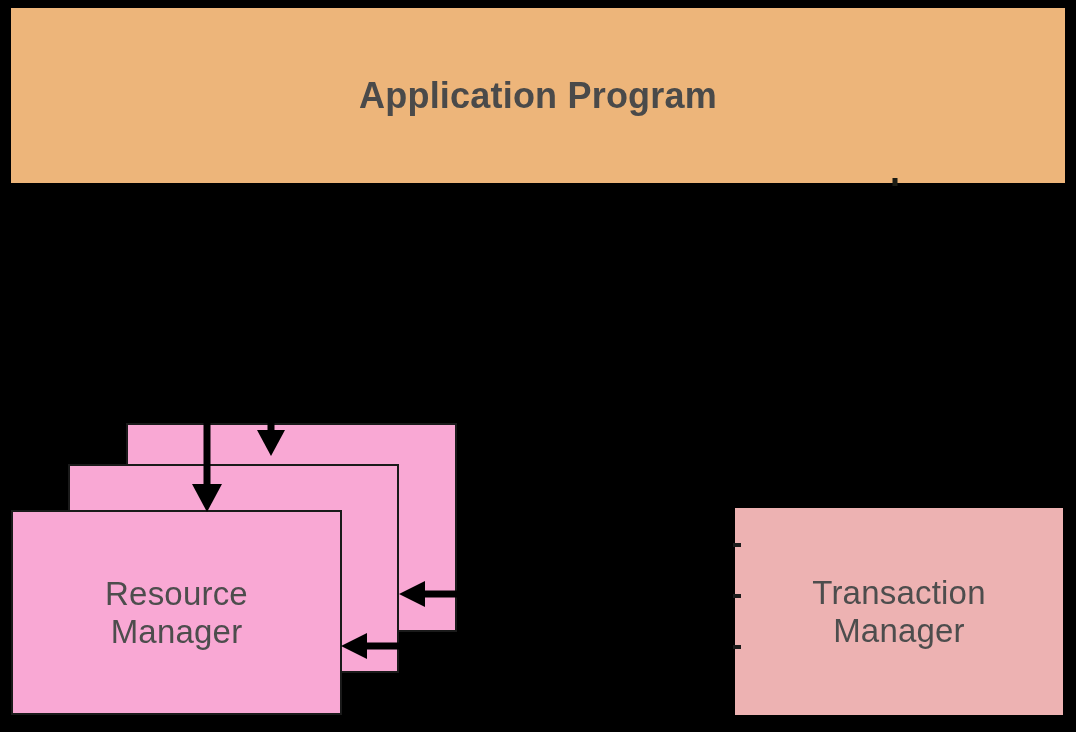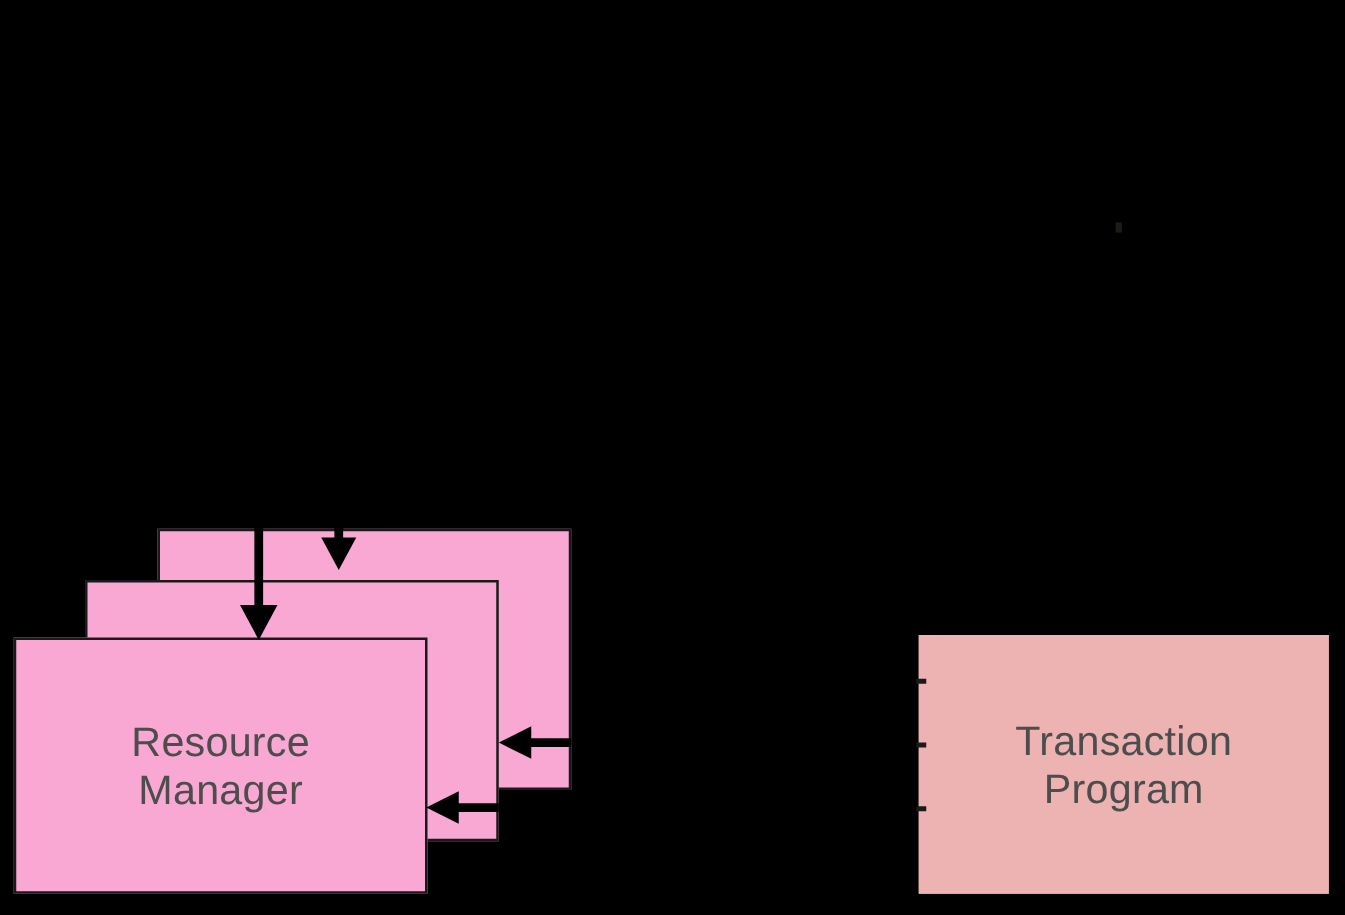--- a/index.html
+++ b/index.html
@@ -85,33 +85,36 @@
     width: 1076px;
     height: 732px;
     pointer-events: none;
   }
 </style>
 </head>
 <body>
 
 <div id="canvas">
 
+  <div class="box" id="app-program">
+    <span class="box-label">Application Program</span>
+  </div>
 
   <div class="box rm-box" id="rm-back"></div>
 
   <div class="box rm-box" id="rm-middle"></div>
 
   <div class="box rm-box" id="rm-front">
     <span class="box-label">Resource
 Manager</span>
   </div>
 
   <div class="box" id="transaction-manager">
     <span class="box-label">Transaction
-Program</span>
+Manager</span>
   </div>
 
   <svg id="connectors" viewBox="0 0 1076 732">
 
     <g>
       <line x1="207" y1="410" x2="207" y2="497" stroke="#000000" stroke-width="7"></line>
       <polygon points="207,512 192,484 222,484" fill="#000000"></polygon>
     </g>
 
     <g>

